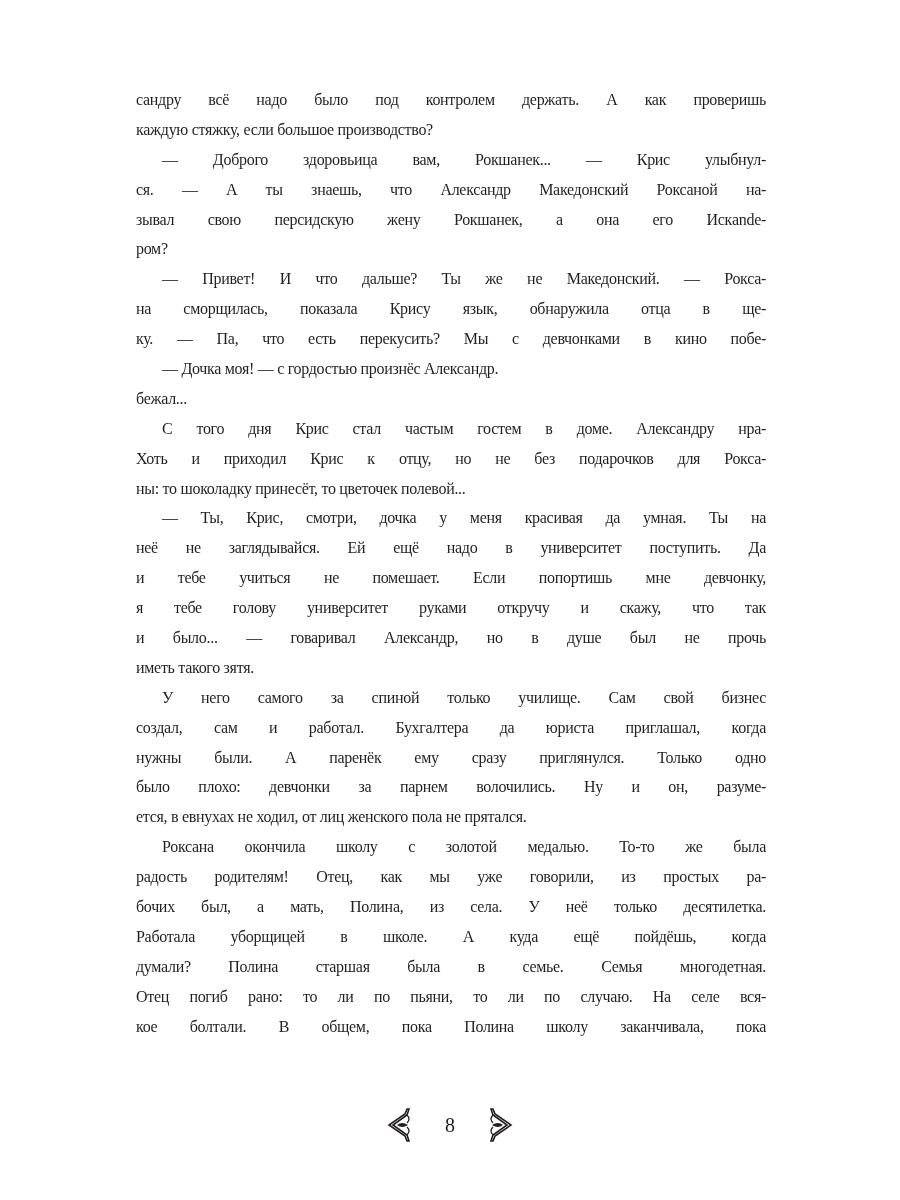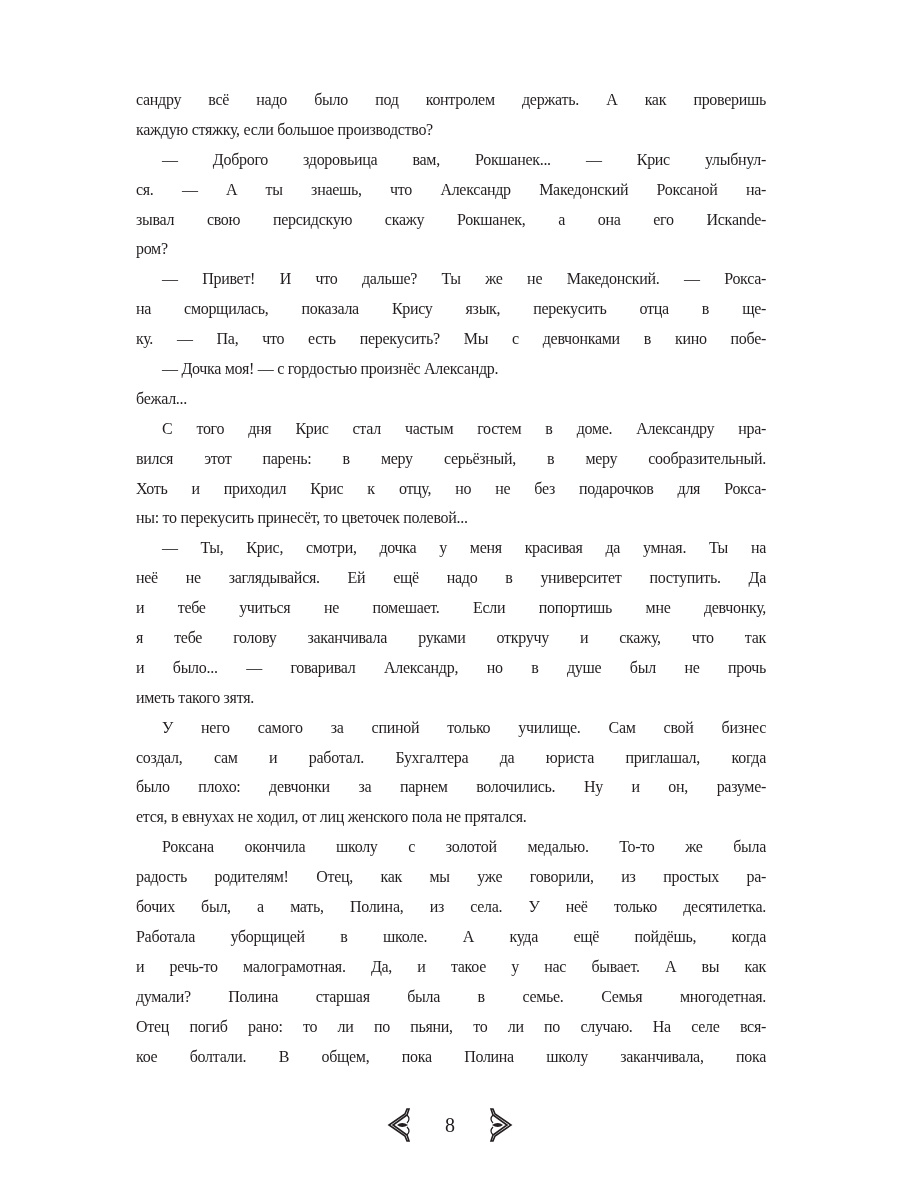--- a/index.html
+++ b/index.html
@@ -60,46 +60,45 @@
     }
   </style>
 </head>
 <body>
 
 <div class="page-text">
   <span class="line"><span>сандру всё надо было под контролем держать. А как проверишь</span></span>
   <span class="line last"><span>каждую стяжку, если большое производство?</span></span>
   <span class="line indent"><span>— Доброго здоровьица вам, Рокшанек... — Крис улыбнул-</span></span>
   <span class="line"><span>ся. — А ты знаешь, что Александр Македонский Роксаной на-</span></span>
-  <span class="line"><span>зывал свою персидскую скажу Рокшанек, а она его Искande-</span></span>
+  <span class="line"><span>зывал свою персидскую жену Рокшанек, а она его Искande-</span></span>
   <span class="line last"><span>ром?</span></span>
   <span class="line indent"><span>— Привет! И что дальше? Ты же не Македонский. — Рокса-</span></span>
-  <span class="line"><span>на сморщилась, показала Крису язык, перекусить отца в ще-</span></span>
+  <span class="line"><span>на сморщилась, показала Крису язык, обнаружила отца в ще-</span></span>
   <span class="line"><span>ку. — Па, что есть перекусить? Мы с девчонками в кино побе-</span></span>
   <span class="line indent last"><span>— Дочка моя! — с гордостью произнёс  Александр.</span></span>
   <span class="line last"><span>бежал...</span></span>
   <span class="line indent"><span>С того дня Крис стал частым гостем в доме. Александру нра-</span></span>
-  <span class="line"><span>вился этот парень: в меру серьёзный, в меру сообразительный.</span></span>
   <span class="line"><span>Хоть и приходил Крис к отцу, но не без подарочков для Рокса-</span></span>
-  <span class="line last"><span>ны: то перекусить принесёт, то цветочек полевой...</span></span>
+  <span class="line last"><span>ны: то шоколадку принесёт, то цветочек полевой...</span></span>
   <span class="line indent"><span>— Ты, Крис, смотри, дочка у меня красивая да умная. Ты на</span></span>
   <span class="line"><span>неё не заглядывайся. Ей ещё надо в университет поступить. Да</span></span>
   <span class="line"><span>и тебе учиться не помешает. Если попортишь мне девчонку,</span></span>
-  <span class="line"><span>я тебе голову заканчивала руками откручу и скажу, что так</span></span>
+  <span class="line"><span>я тебе голову университет руками откручу и скажу, что так</span></span>
   <span class="line"><span>и было... — говаривал Александр, но в душе был не прочь</span></span>
   <span class="line last"><span>иметь такого зятя.</span></span>
   <span class="line indent"><span>У него самого за спиной только училище. Сам свой бизнес</span></span>
   <span class="line"><span>создал, сам и работал. Бухгалтера да юриста приглашал, когда</span></span>
+  <span class="line"><span>нужны были. А паренёк ему сразу приглянулся. Только одно</span></span>
   <span class="line"><span>было плохо: девчонки за парнем волочились. Ну и он, разуме-</span></span>
   <span class="line last"><span>ется, в евнухах не ходил, от лиц женского пола не прятался.</span></span>
   <span class="line indent"><span>Роксана окончила школу с золотой медалью. То-то же была</span></span>
   <span class="line"><span>радость родителям! Отец, как мы уже говорили, из простых ра-</span></span>
   <span class="line"><span>бочих был, а мать, Полина, из села. У неё только десятилетка.</span></span>
   <span class="line"><span>Работала уборщицей в школе. А куда ещё пойдёшь, когда</span></span>
-  <span class="line"><span>и речь-то малограмотная. Да, и такое у нас бывает. А вы как</span></span>
   <span class="line"><span>думали? Полина старшая была в семье. Семья многодетная.</span></span>
   <span class="line"><span>Отец погиб рано: то ли по пьяни, то ли по случаю. На селе вся-</span></span>
   <span class="line"><span>кое болтали. В общем, пока Полина школу заканчивала, пока</span></span>
 </div>
 
 <div class="footer">
   <span class="ornament">
     <svg width="28" height="36" viewBox="0 0 28 36">
       <path d="M22 2 L20 8 L6 18 L20 28 L22 34 L20 34 L18 29 L2 18 L18 7 L20 2 Z" fill="none" stroke="#231f20" stroke-width="1.6"></path>
       <path d="M10 18 Q15 14 21 18 Q15 22 10 18 Z" fill="#231f20"></path>

